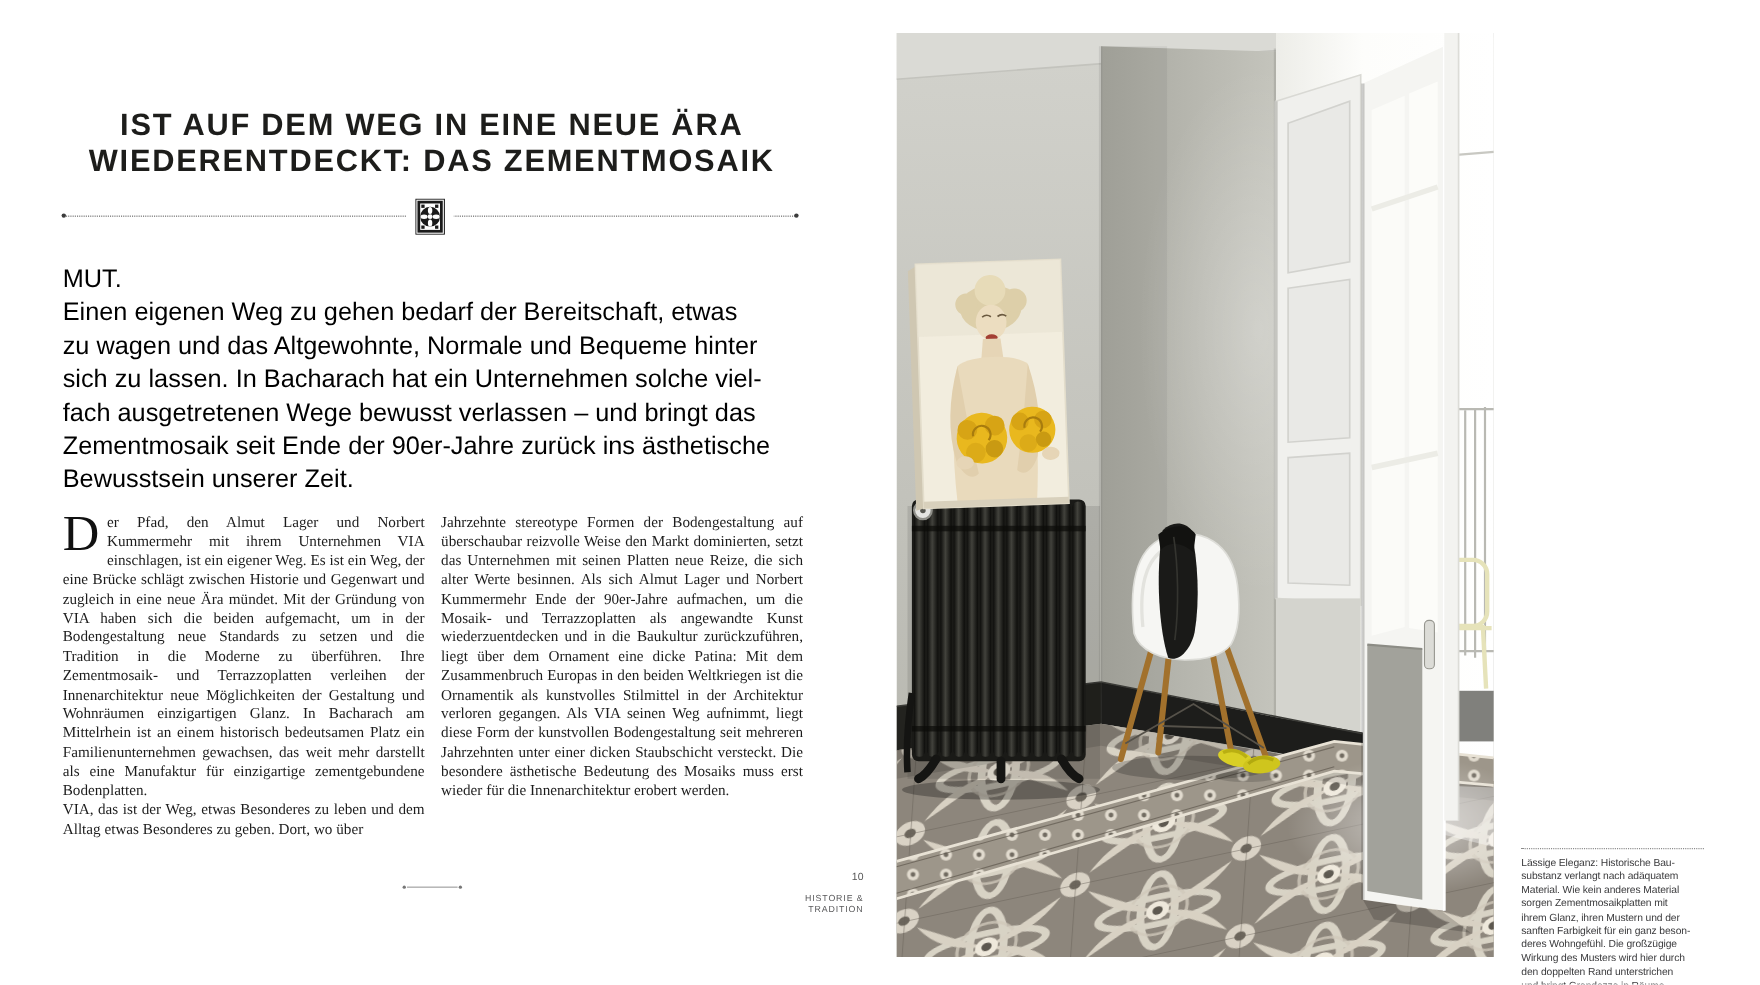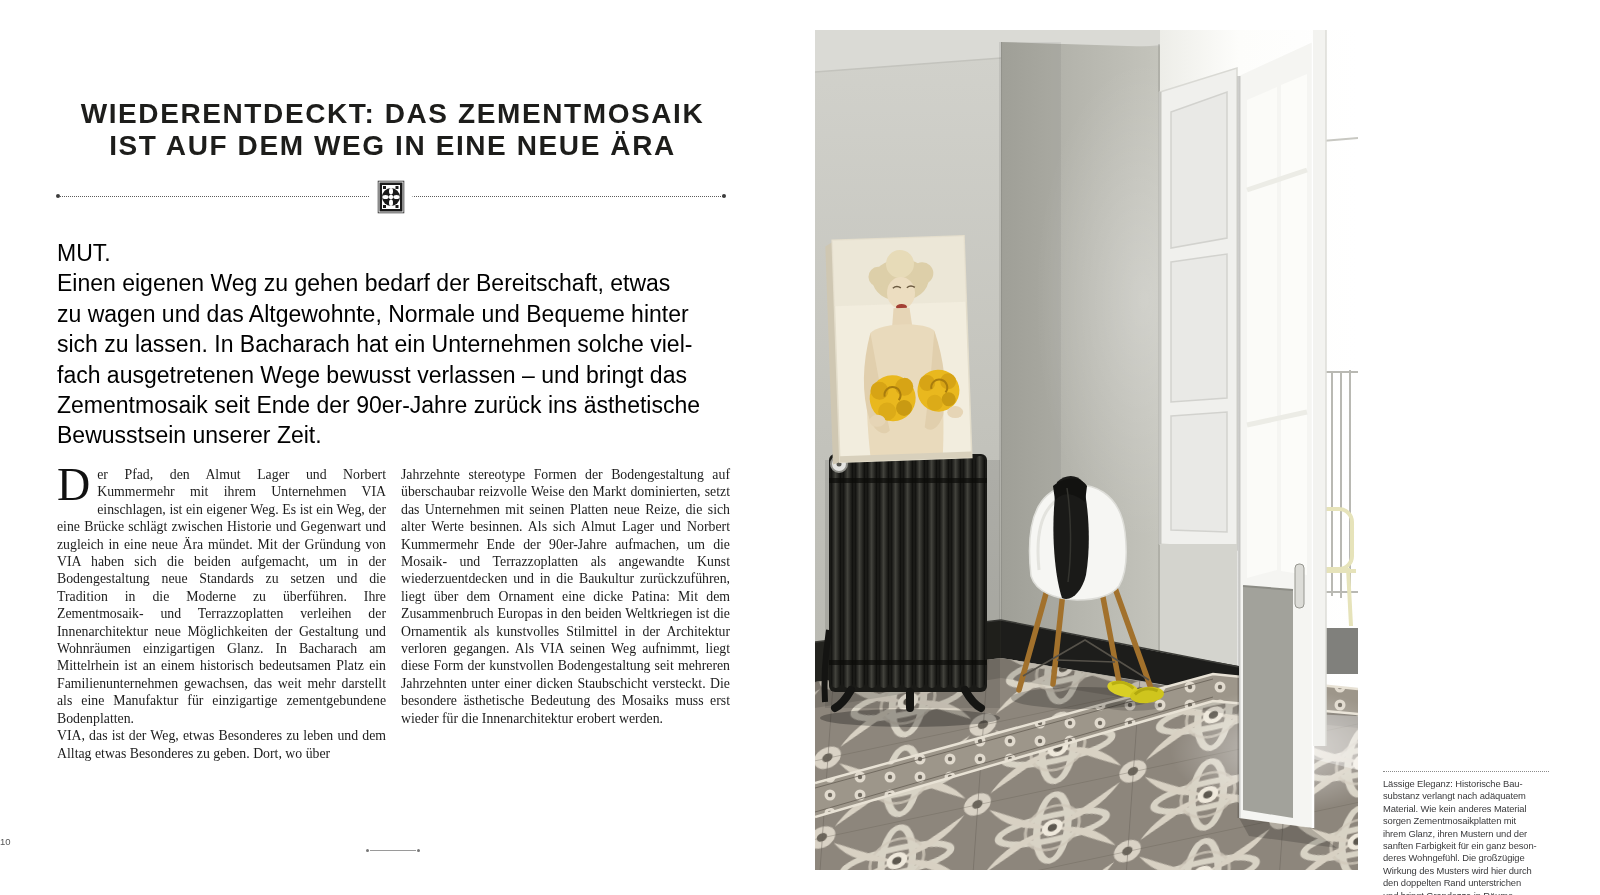--- a/index.html
+++ b/index.html
@@ -19,21 +19,21 @@
   .rule-line::after{right:-1px;}
   .orn{position:absolute;left:50%;top:50%;transform:translate(-50%,-50%);background:#fff;
     padding:0 8px;line-height:0;}
   .intro{position:absolute;top:238px;left:57px;width:690px;margin:0;white-space:pre-line;
     font-size:23px;line-height:30.4px;font-weight:300;color:#000000;}
   .cols{position:absolute;top:466px;left:57px;width:674px;display:flex;gap:15px;}
   .col{width:329px;font-family:"Liberation Serif",serif;font-size:13.8px;line-height:17.4px;
     text-align:justify;color:#1c1c1c;}
   .col p{margin:0;}
   .dropcap{float:left;font-size:46px;line-height:34px;padding:2px 7px 0 0;color:#111;}
-  .footer{position:absolute;top:836px;left:0;width:785px;text-align:left;color:#555;}
+  .footer{position:absolute;top:792px;left:0;width:785px;text-align:right;color:#555;}
   .pagenum{font-size:9.5px;line-height:11px;}
   .frule{position:relative;width:46px;height:1px;background:#9a9a9a;margin:3px auto 5px;}
   .frule::before,.frule::after{content:"";position:absolute;top:-1px;width:3px;height:3px;
     border-radius:50%;background:#777;}
   .frule::before{left:-4px;}
   .frule::after{right:-4px;}
   .section{font-size:8px;line-height:9.5px;letter-spacing:0.8px;white-space:pre-line;color:#58585a;}
 
   
   .photo{position:absolute;left:815px;top:30px;width:543px;height:840px;margin:0;line-height:0;}
@@ -45,22 +45,22 @@
     letter-spacing:-0.1px;}
 </style>
 </head>
 <body>
 
 <div class="spread">
 
   <section class="left-page">
 
     <h1 class="title">
+      <span>IST AUF DEM WEG IN EINE NEUE ÄRA</span>
       <span>WIEDERENTDECKT: DAS ZEMENTMOSAIK</span>
-      <span>IST AUF DEM WEG IN EINE NEUE ÄRA</span>
     </h1>
 
     <div class="rule">
       <span class="rule-line"></span>
       <span class="orn">
         <svg width="27" height="33" viewBox="0 0 27 33">
           <rect x="0.5" y="0.5" width="26" height="32" fill="#fff" stroke="#1a1a1a"></rect>
           <rect x="2" y="2" width="23" height="29" fill="#1a1a1a"></rect>
           <rect x="4.5" y="4.5" width="18" height="24" fill="#fff"></rect>
           <circle cx="13.5" cy="16.5" r="9" fill="#1a1a1a"></circle>
@@ -95,20 +95,22 @@
         <p>VIA, das ist der Weg, etwas Besonderes zu leben und dem Alltag etwas Besonderes zu geben. Dort, wo über</p>
       </div>
       <div class="col">
         <p>Jahrzehnte stereotype Formen der Bodengestaltung auf überschaubar reizvolle Weise den Markt dominierten, setzt das Unternehmen mit seinen Platten neue Reize, die sich alter Werte besinnen. Als sich Almut Lager und Norbert Kummermehr Ende der 90er-Jahre aufmachen, um die Mosaik- und Terrazzoplatten als angewandte Kunst wiederzuentdecken und in die Baukultur zurückzuführen, liegt über dem Ornament eine dicke Patina: Mit dem Zusammenbruch Europas in den beiden Weltkriegen ist die Ornamentik als kunstvolles Stilmittel in der Architektur verloren gegangen. Als VIA seinen Weg aufnimmt, liegt diese Form der kunstvollen Bodengestaltung seit mehreren Jahrzehnten unter einer dicken Staubschicht versteckt. Die besondere ästhetische Bedeutung des Mosaiks muss erst wieder für die Innenarchitektur erobert werden.</p>
       </div>
     </div>
 
     <div class="footer">
       <div class="pagenum">10</div>
       <div class="frule"></div>
+      <div class="section">HISTORIE &amp;
+TRADITION</div>
     </div>
   </section>
 
   <figure class="photo">
     <svg width="543" height="840" viewBox="0 0 543 840">
       <defs>
         <linearGradient id="wallG" x1="0" y1="0" x2="0" y2="1">
           <stop offset="0" stop-color="#d2d2cc"></stop>
             <stop offset="0.5" stop-color="#c2c2bb"></stop>
             <stop offset="1" stop-color="#b1b1a9"></stop>

